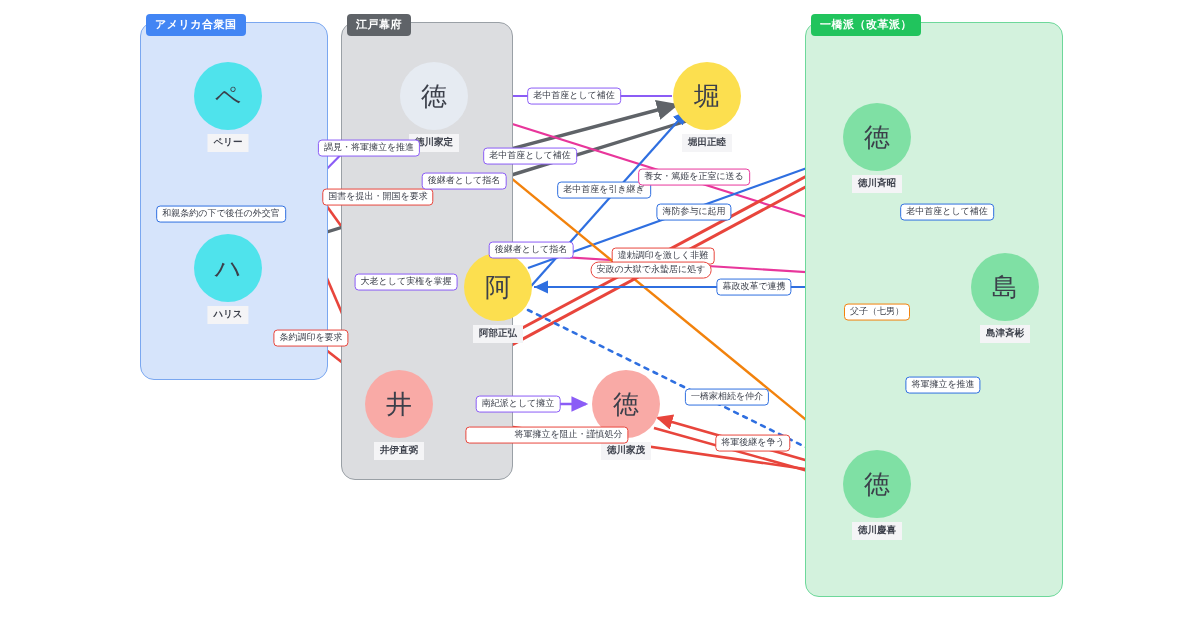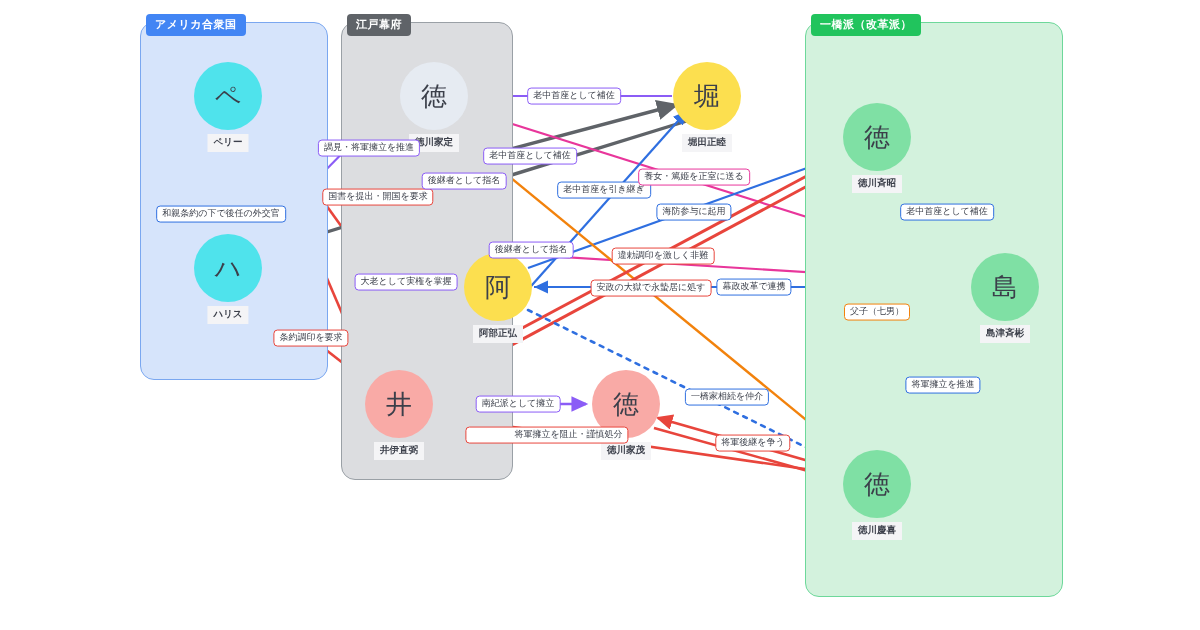--- a/index.html
+++ b/index.html
@@ -184,21 +184,21 @@
   <div class="elabel" style="left:464px;top:181px;border-color:#8b5cf6;">後継者として指名</div>
   <div class="elabel" style="left:574px;top:96px;border-color:#8b5cf6;">老中首座として補佐</div>
   <div class="elabel" style="left:530px;top:156px;border-color:#8b5cf6;">老中首座として補佐</div>
   <div class="elabel" style="left:604px;top:190px;border-color:#2f6fe0;">老中首座を引き継ぎ</div>
   <div class="elabel" style="left:694px;top:212px;border-color:#2f6fe0;">海防参与に起用</div>
   <div class="elabel" style="left:531px;top:250px;border-color:#8b5cf6;">後継者として指名</div>
   <div class="elabel" style="left:694px;top:177px;border-color:#e8369b;">養女・篤姫を正室に送る</div>
   <div class="elabel" style="left:406px;top:282px;border-color:#8b5cf6;">大老として実権を掌握</div>
   <div class="elabel" style="left:311px;top:338px;border-color:#e8453c;">条約調印を要求</div>
   <div class="elabel" style="left:663px;top:256px;border-color:#e8453c;">違勅調印を激しく非難</div>
-  <div class="elabel" style="left:651px;top:288px;border-color:#e8453c;">安政の大獄で永蟄居に処す</div>
+  <div class="elabel" style="left:651px;top:270px;border-color:#e8453c;border-radius:8px;">安政の大獄で永蟄居に処す</div>
   <div class="elabel" style="left:754px;top:287px;border-color:#2f6fe0;">幕政改革で連携</div>
   <div class="elabel" style="left:947px;top:212px;border-color:#2f6fe0;">老中首座として補佐</div>
   <div class="elabel" style="left:877px;top:312px;border-color:#f2820c;">父子（七男）</div>
   <div class="elabel" style="left:943px;top:385px;border-color:#2f6fe0;">将軍擁立を推進</div>
   <div class="elabel" style="left:518px;top:404px;border-color:#8b5cf6;">南紀派として擁立</div>
   <div class="elabel" style="left:547px;top:435px;border-color:#e8453c;padding-left:48px;">将軍擁立を阻止・謹慎処分</div>
   <div class="elabel" style="left:753px;top:443px;border-color:#e8453c;">将軍後継を争う</div>
   <div class="elabel" style="left:727px;top:397px;border-color:#2f6fe0;text-align:right;">一橋家相続を仲介</div>
 
 </div>

